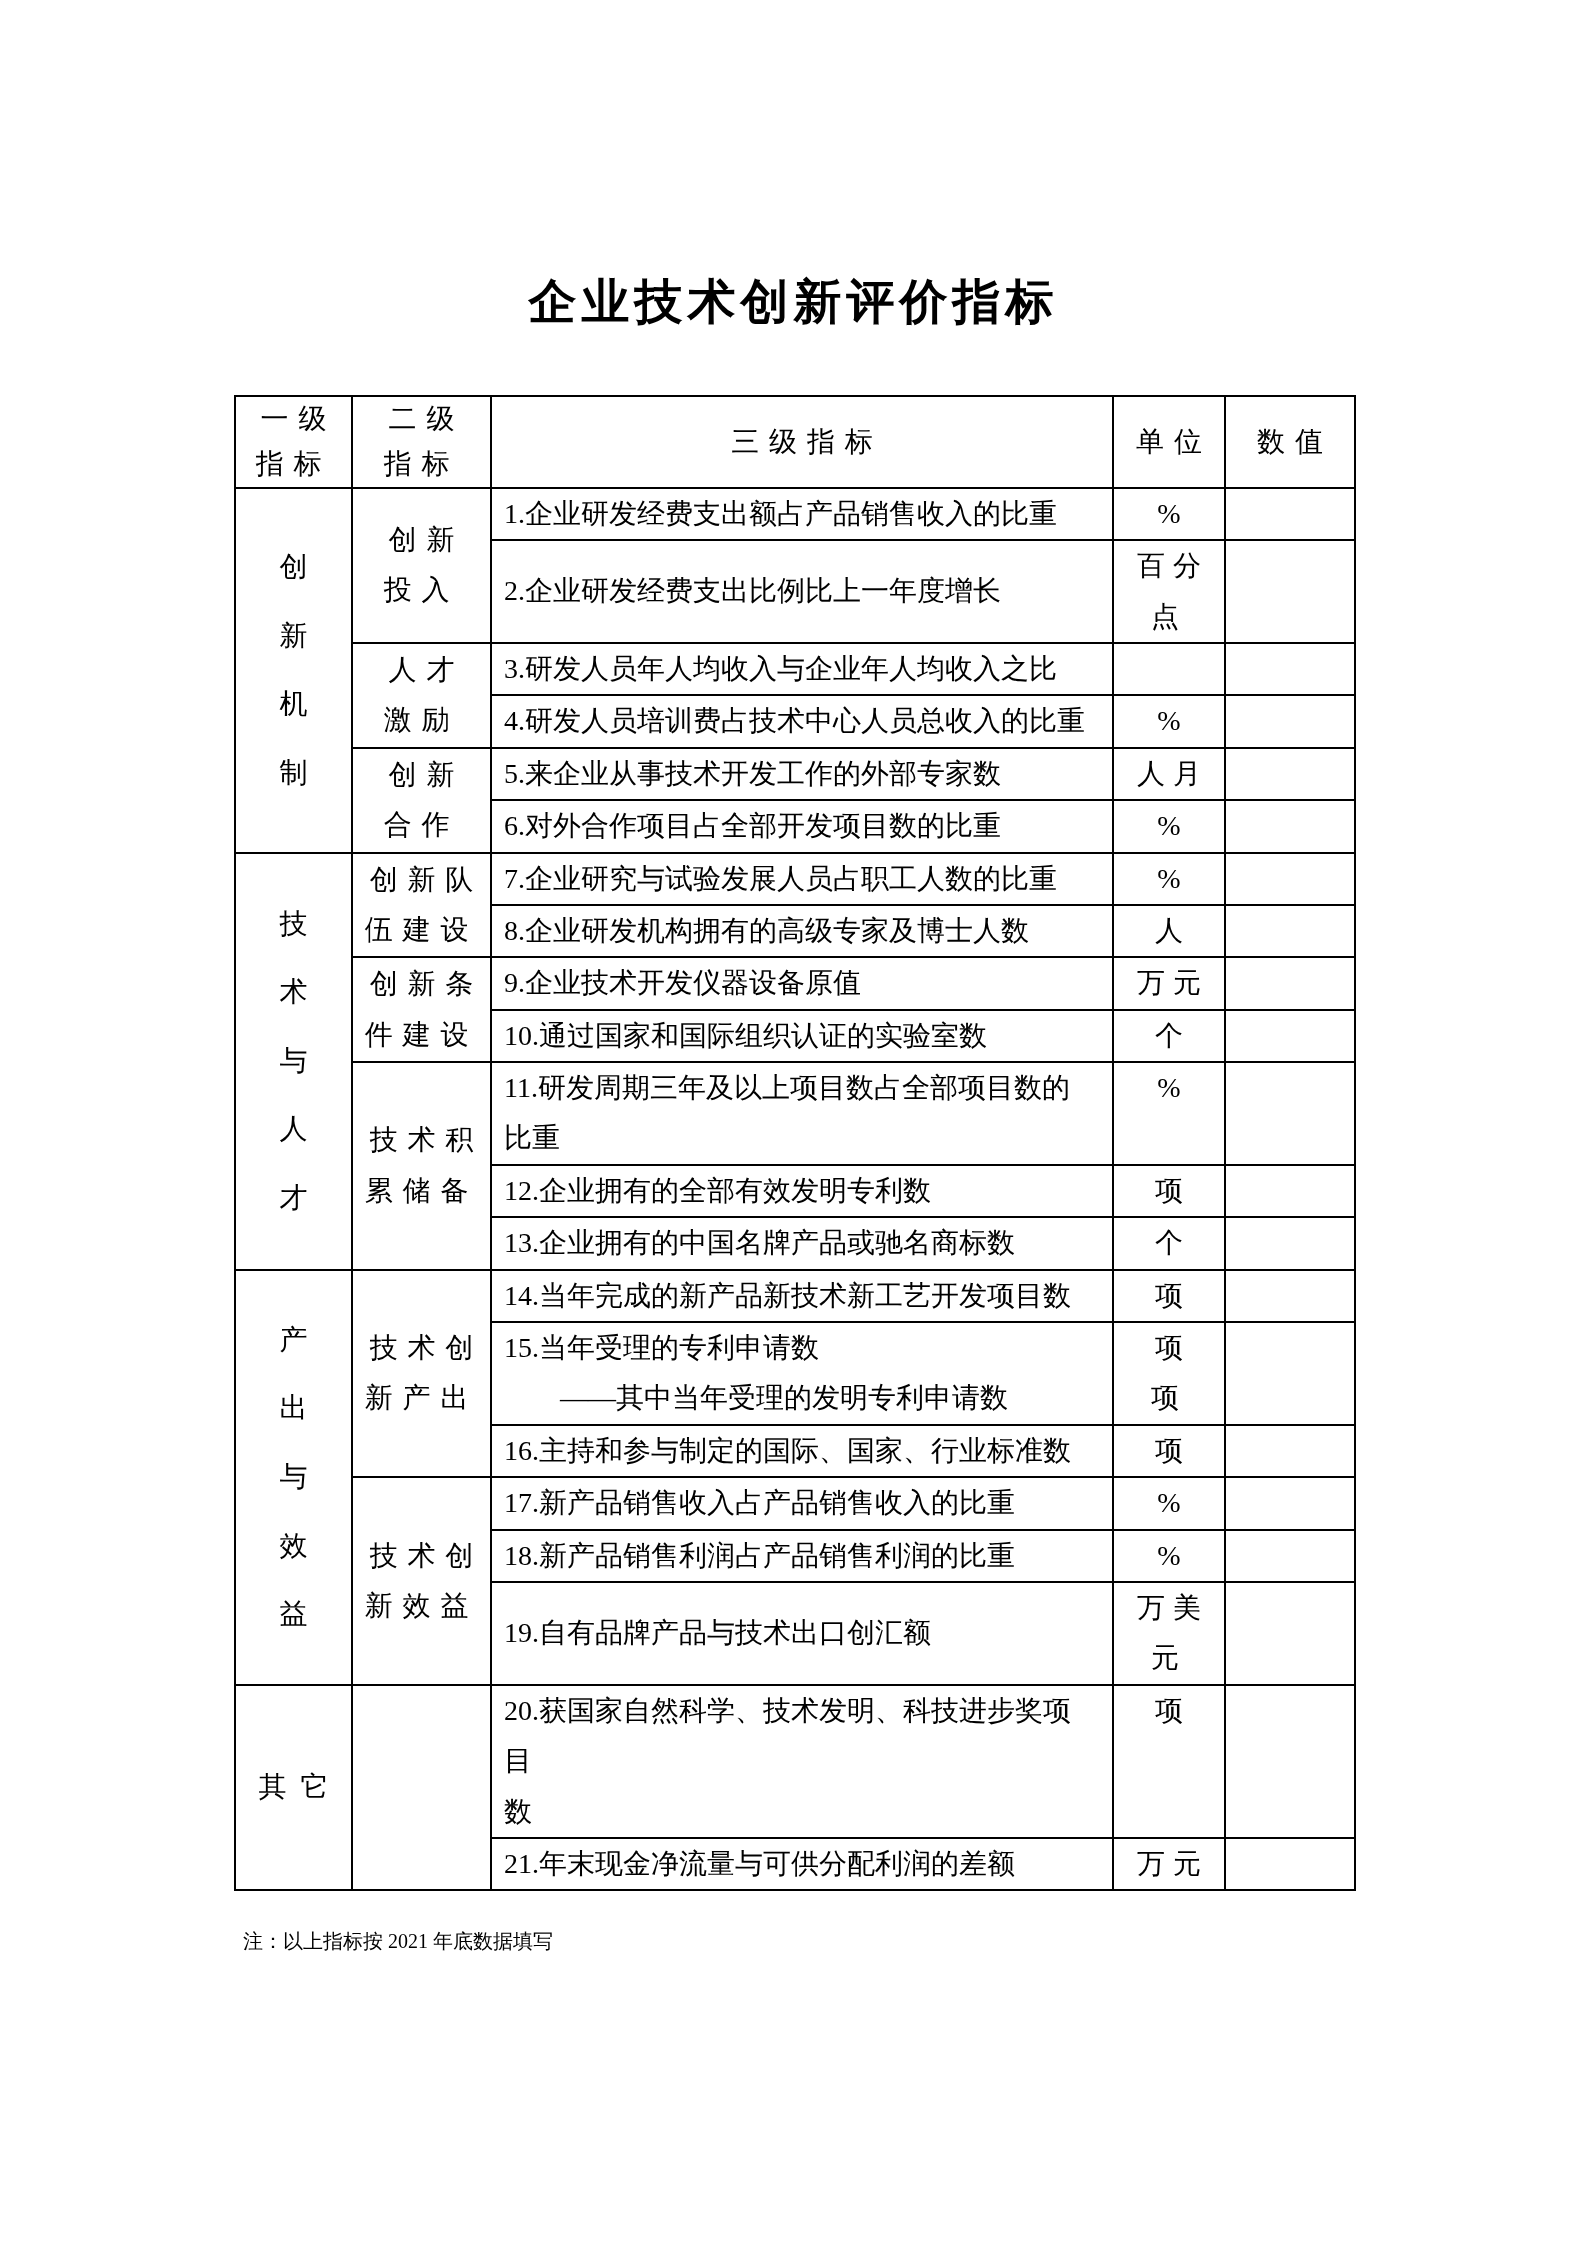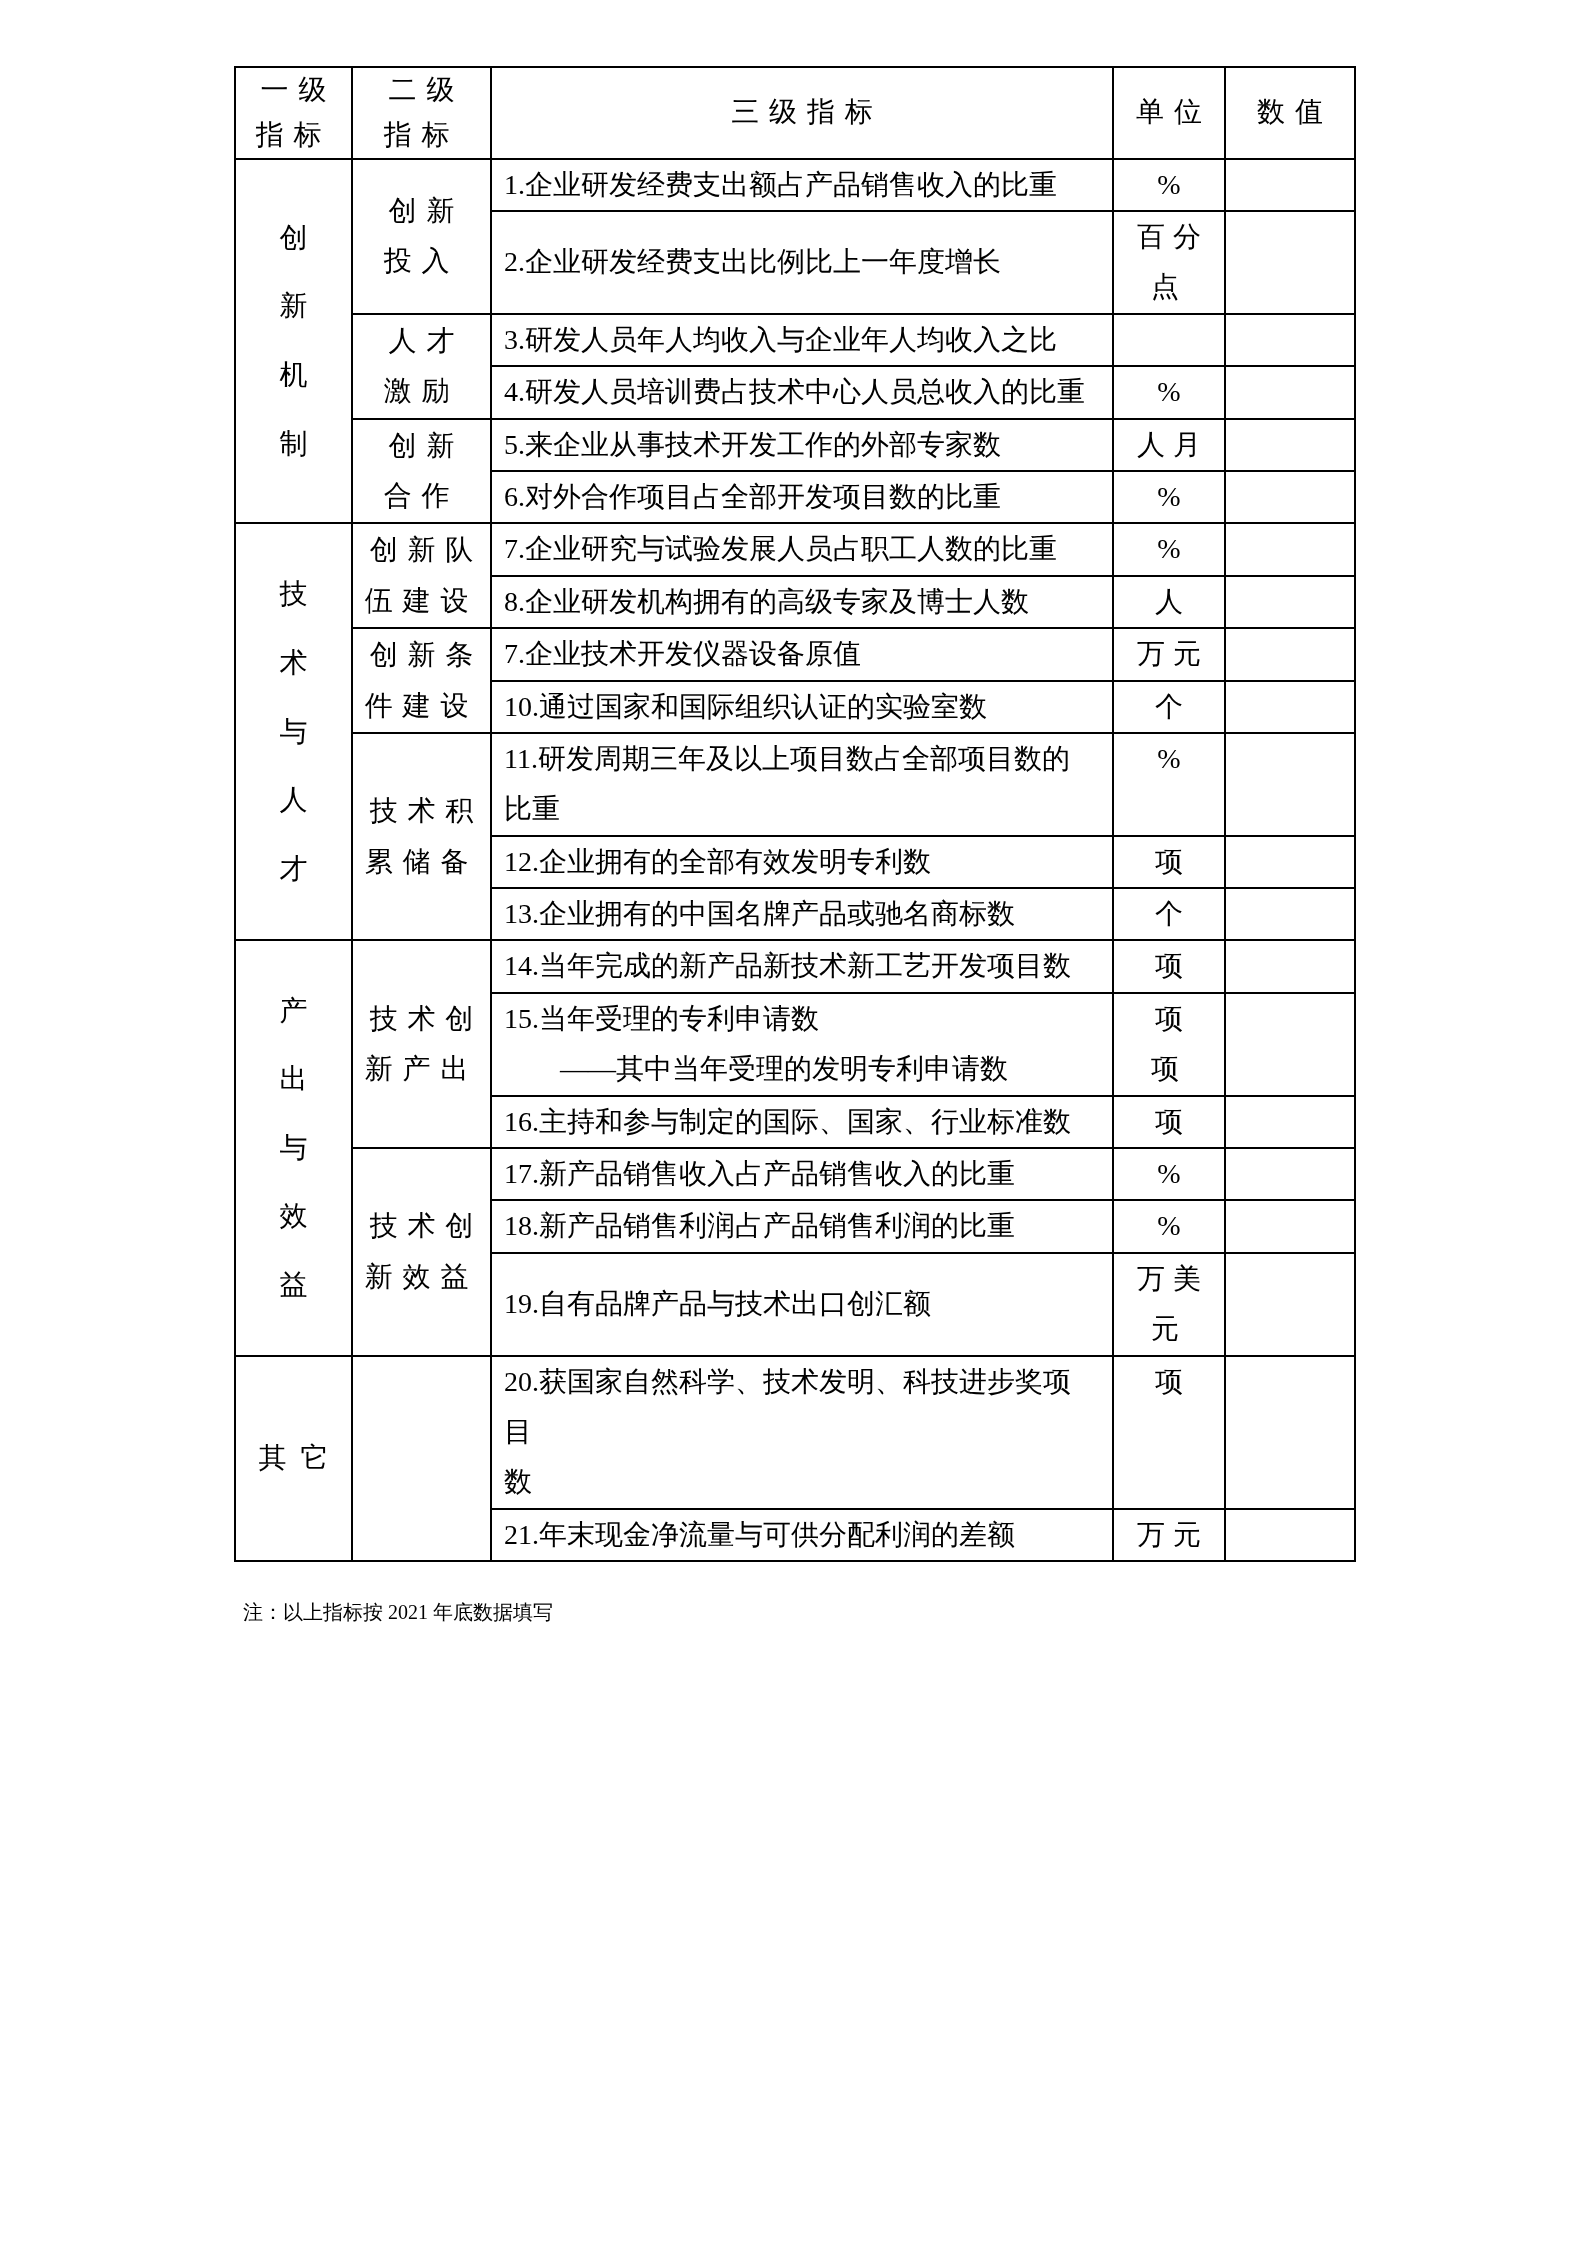--- a/index.html
+++ b/index.html
@@ -68,20 +68,21 @@
     margin: 36px 0 0 243px;
     font-size: 20px;
     line-height: 1.4;
   }
 </style>
 </head>
 <body>
 
 <div class="sheet">
 
+  <h1 class="doc-title">企业技术创新评价指标</h1>
 
   <table class="ind-table">
     <colgroup>
       <col style="width:117px">
       <col style="width:139px">
       <col style="width:622px">
       <col style="width:112px">
       <col style="width:130px">
     </colgroup>
     <thead>
@@ -149,21 +150,21 @@
           <td class="val"></td>
         </tr>
         <tr>
           <td class="ind">8.企业研发机构拥有的高级专家及博士人数</td>
           <td class="unit">人</td>
           <td class="val"></td>
         </tr>
         <tr>
           <td class="l2" rowspan="2">创新条
 件建设</td>
-          <td class="ind">7.企业技术开发仪器设备原值</td>
+          <td class="ind">9.企业技术开发仪器设备原值</td>
           <td class="unit">万元</td>
           <td class="val"></td>
         </tr>
         <tr>
           <td class="ind">10.通过国家和国际组织认证的实验室数</td>
           <td class="unit">个</td>
           <td class="val"></td>
         </tr>
         <tr>
           <td class="l2" rowspan="3">技术积

